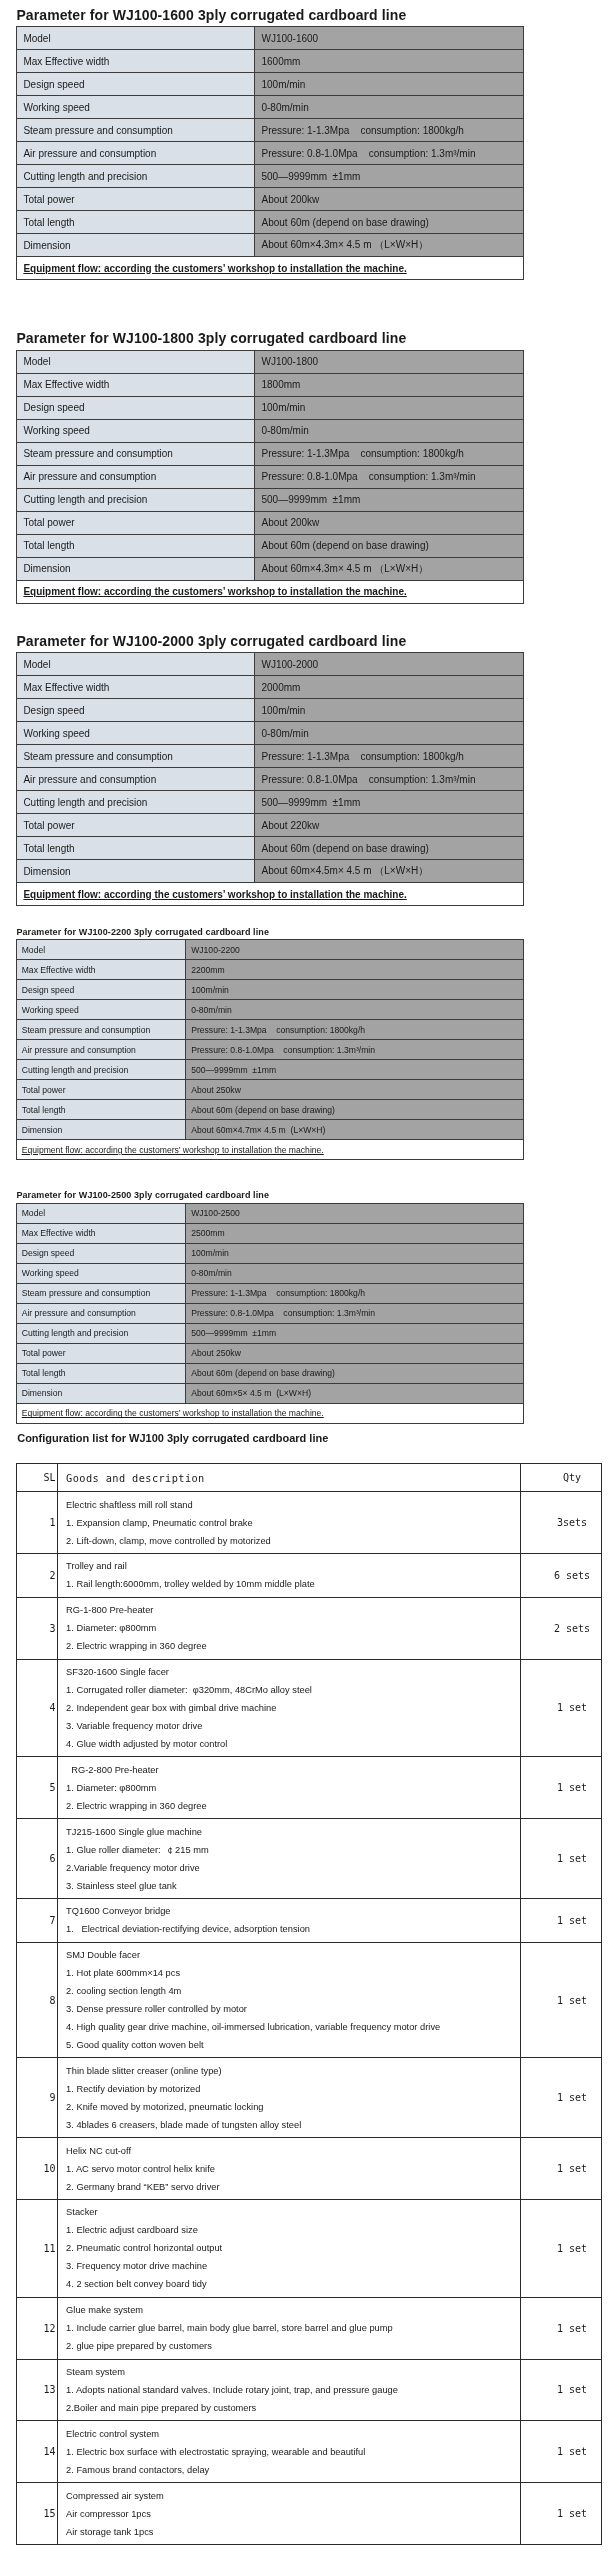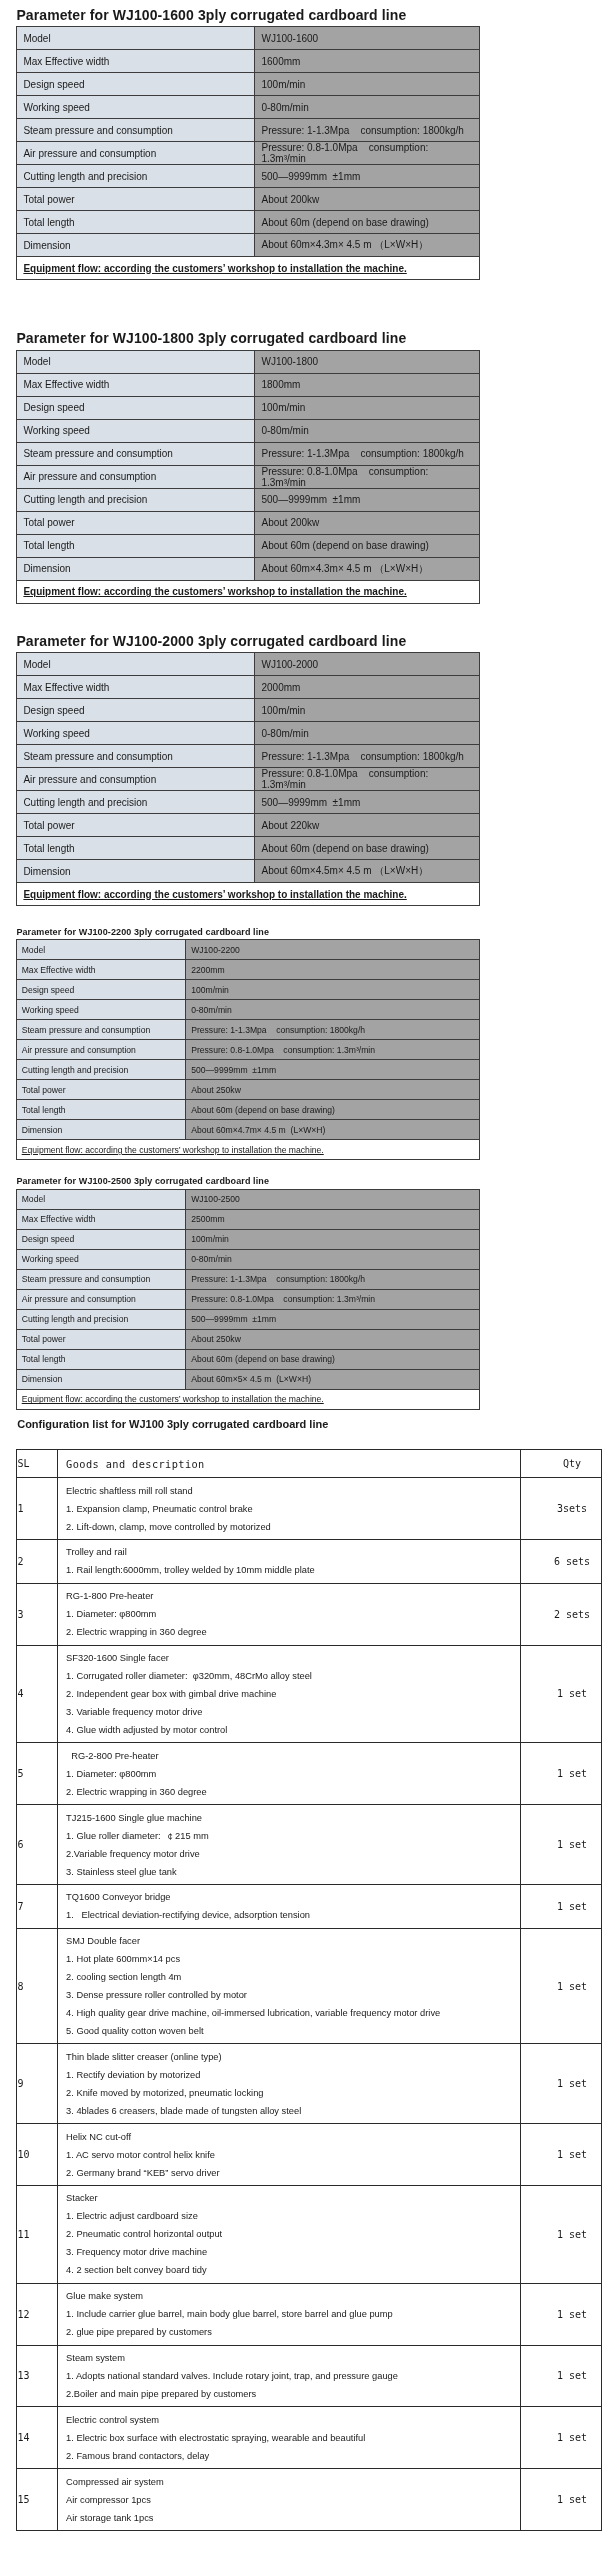--- a/index.html
+++ b/index.html
@@ -15,32 +15,32 @@
     box-sizing: border-box;
     padding: 6.9px 13.7px 17px 15.5px;
     background: #ffffff;
   }
 
   
   .param-block { margin-bottom: 29px; }
   .param-block.gap-0 { margin-bottom: 50px; }
   .param-block.gap-1 { margin-bottom: 29px; }
   .param-block.gap-2 { margin-bottom: 20.6px; }
-  .param-block.gap-3 { margin-bottom: 16px; }
+  .param-block.gap-3 { margin-bottom: 30px; }
   .param-block.gap-4 { margin-bottom: 8px; }
 
   .param-title {
     font-size: 14px;
     font-weight: bold;
     margin: 0 0 3.4px 0.9px;
     letter-spacing: 0.1px;
   }
   table.param-table {
     border-collapse: collapse;
-    width: 464px;
+    width: 508px;
     table-layout: fixed;
   }
   table.param-table td {
     border: 0.9px solid #3c3c3c;
     font-size: 10px;
     padding: 0 5.2px 0 6.9px;
     height: 22px;
     vertical-align: middle;
     white-space: pre-wrap;
     overflow: hidden;
@@ -75,21 +75,21 @@
     width: 586px;
     table-layout: fixed;
   }
   table.config-table th,
   table.config-table td {
     border: 0.9px solid #2a2a2a;
     vertical-align: middle;
   }
   th.sl-head, td.sl-cell {
     width: 38px;
-    text-align: left;
+    text-align: right;
     font-family: "DejaVu Sans Mono", "Liberation Mono", monospace;
     font-size: 10px;
     font-weight: normal;
   }
   th.goods-head {
     text-align: left;
     font-family: "DejaVu Sans Mono", "Liberation Mono", monospace;
     font-size: 10.3px;
     font-weight: normal;
     padding: 7.7px 5.2px 7.7px 8.6px;

